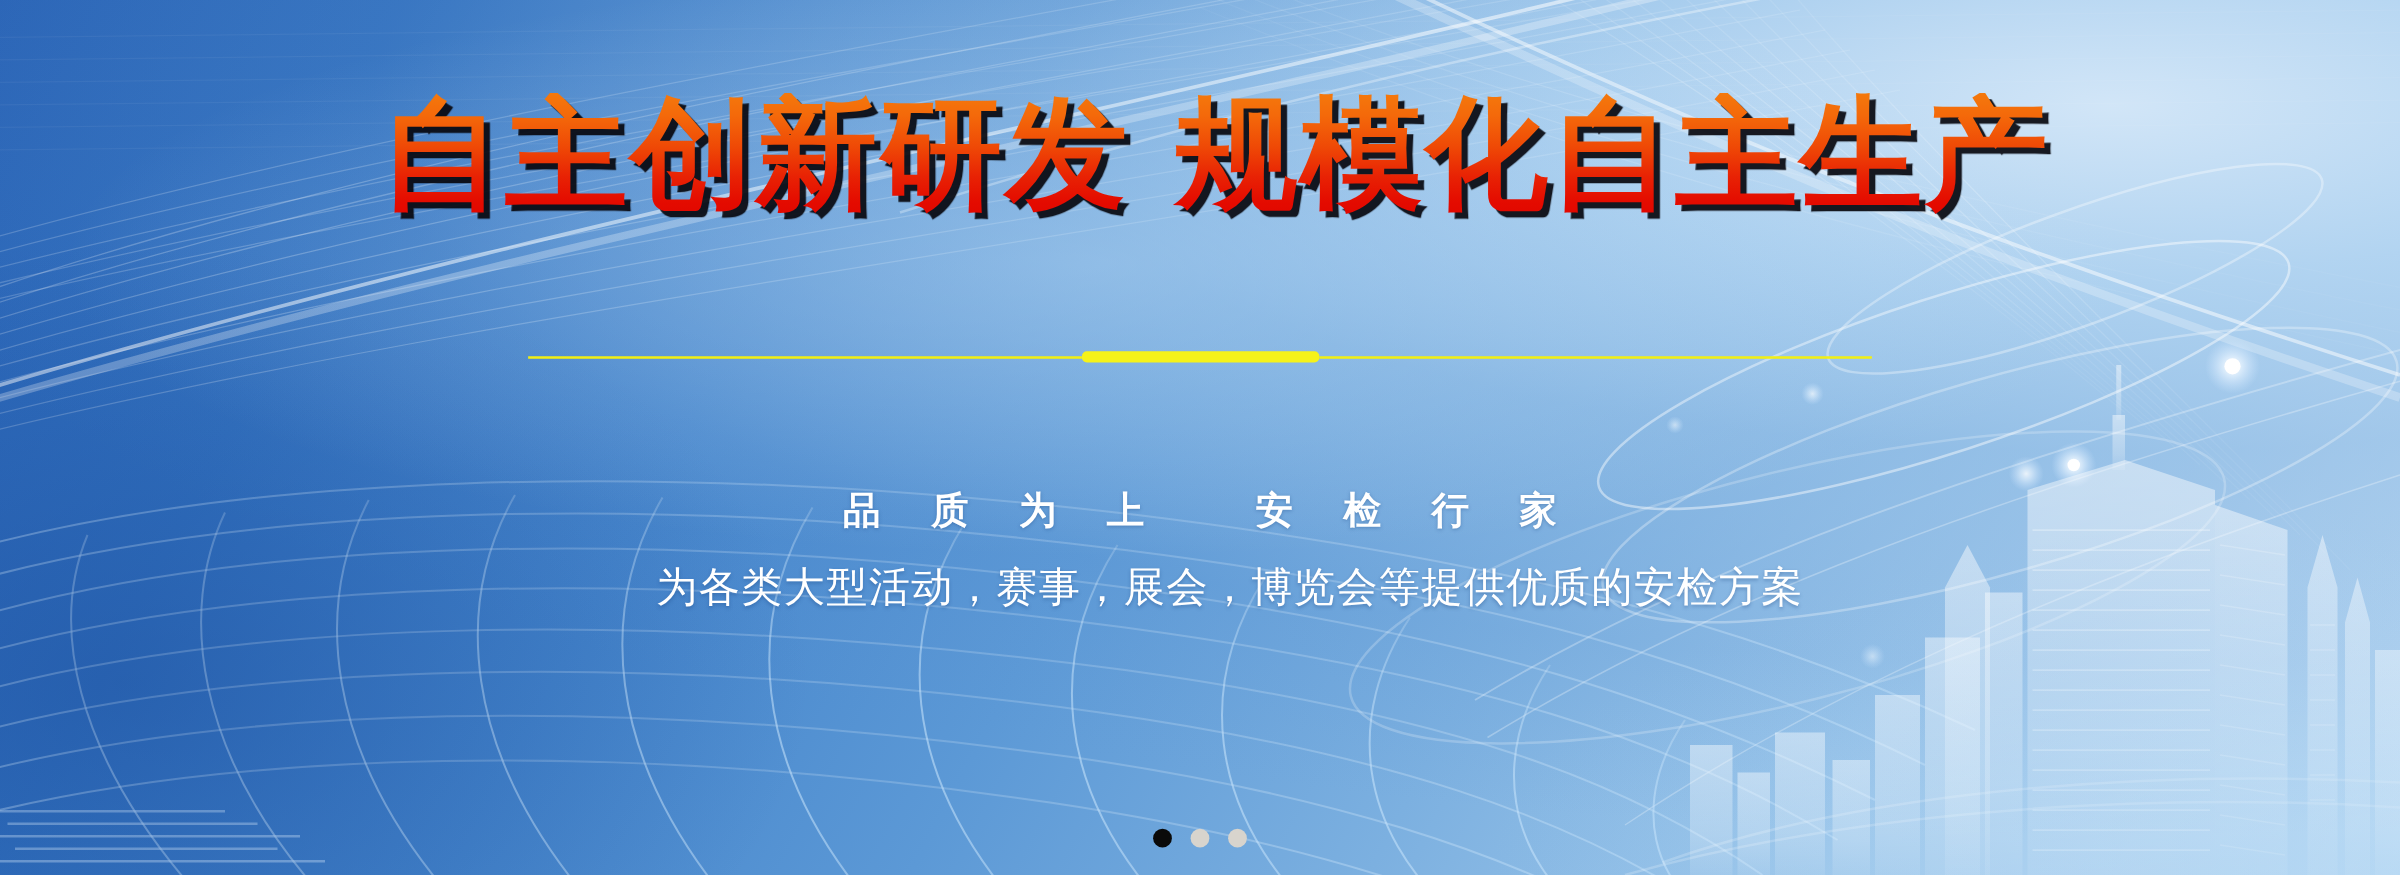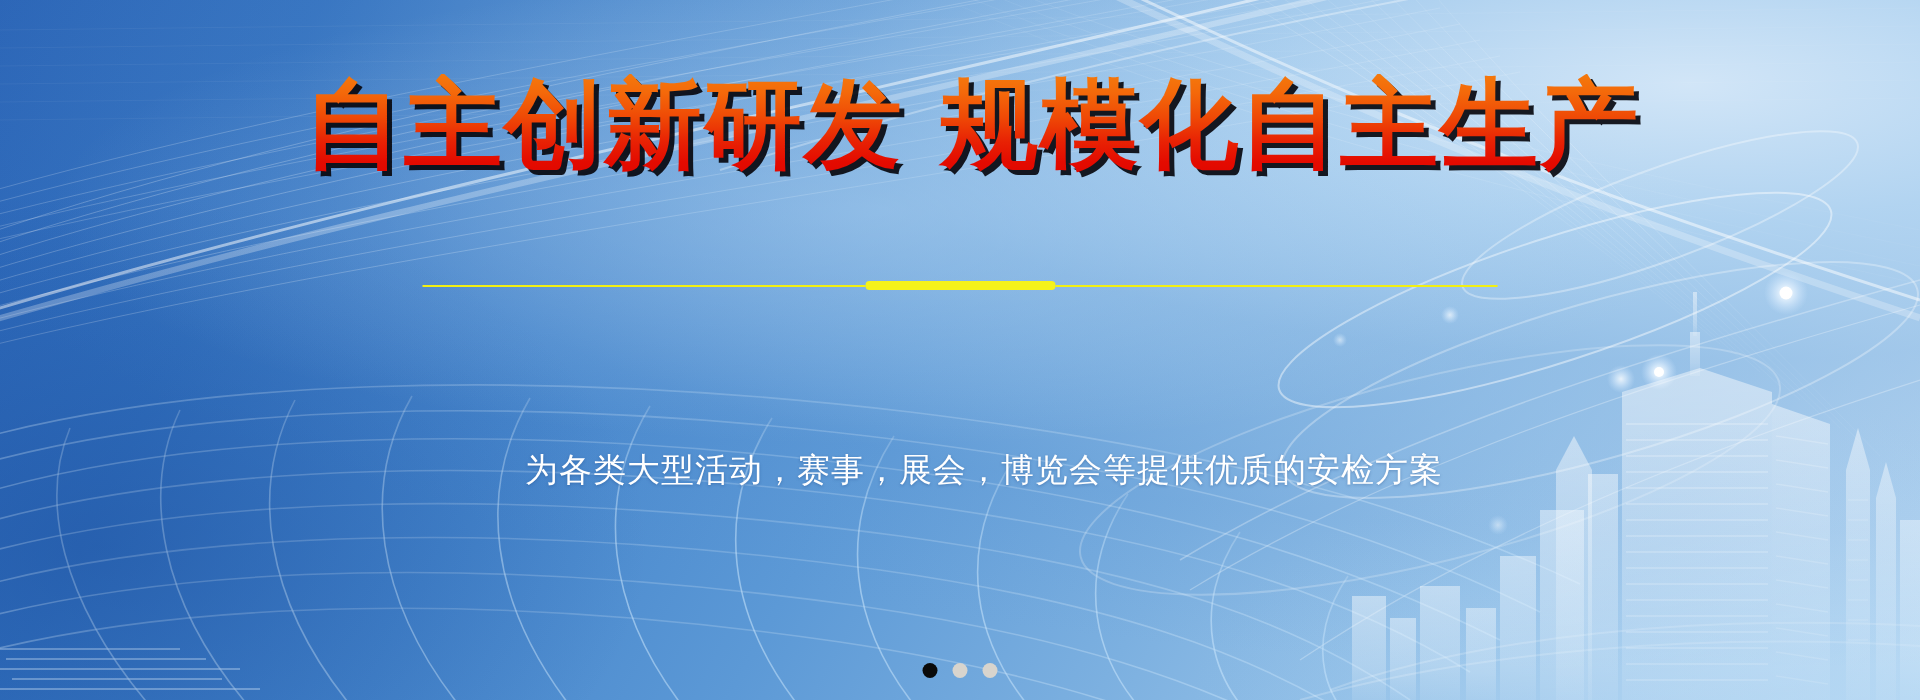--- a/index.html
+++ b/index.html
@@ -362,20 +362,21 @@
   <div class="content">
 
     <div class="headline">自主创新研发 规模化自主生产</div>
 
     <div class="divider">
       <span class="rule-left"></span>
       <span class="rule-mid"></span>
       <span class="rule-right"></span>
     </div>
 
+    <div class="subtitle-1">品 质 为 上   安 检 行 家</div>
 
     <div class="subtitle-2">为各类大型活动，赛事，展会，博览会等提供优质的安检方案</div>
 
   </div>
 
   <div class="dots">
     <span class="dot active" style="background: rgb(10, 10, 10);"></span>
     <span class="dot" style="background: rgb(216, 212, 205);"></span>
     <span class="dot" style="background: rgb(216, 212, 205);"></span>
   </div>

